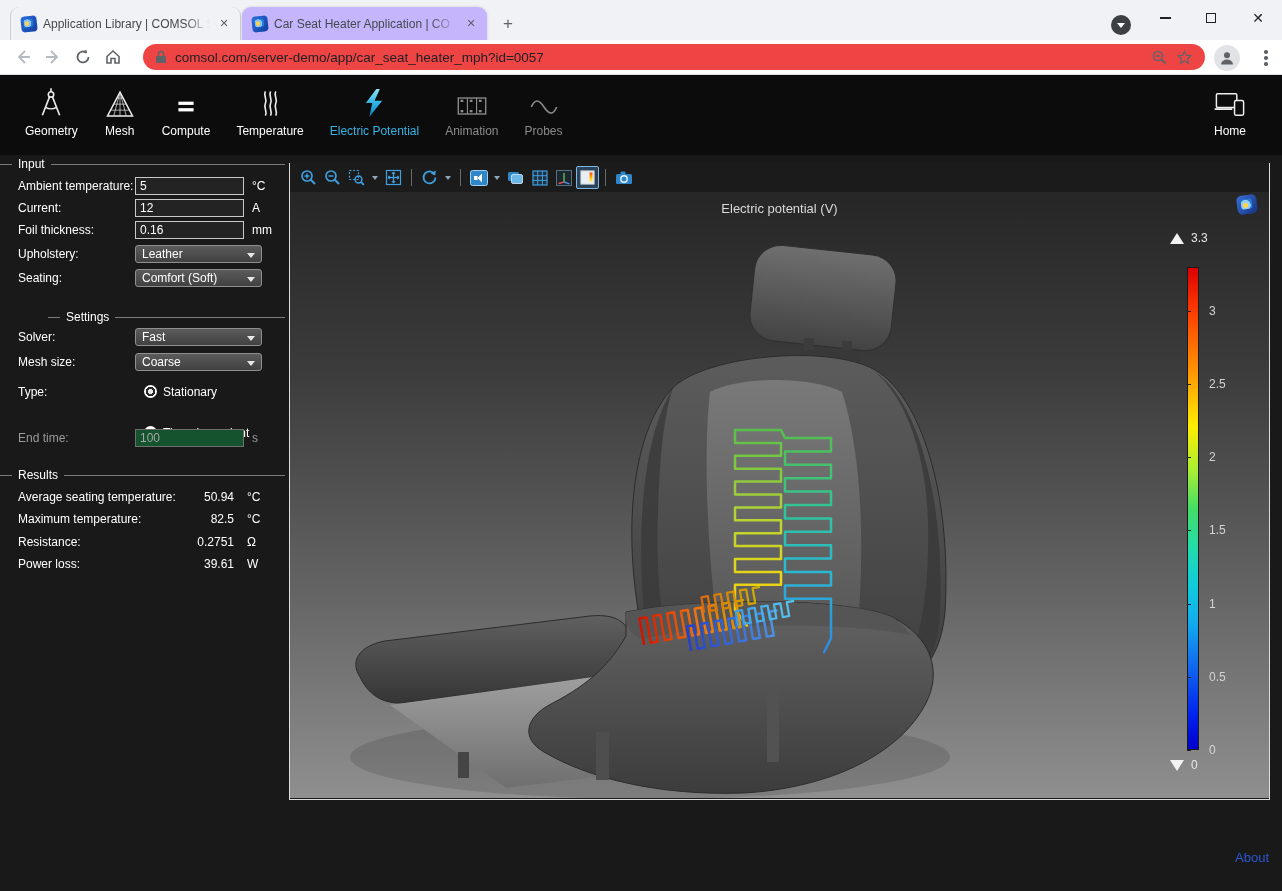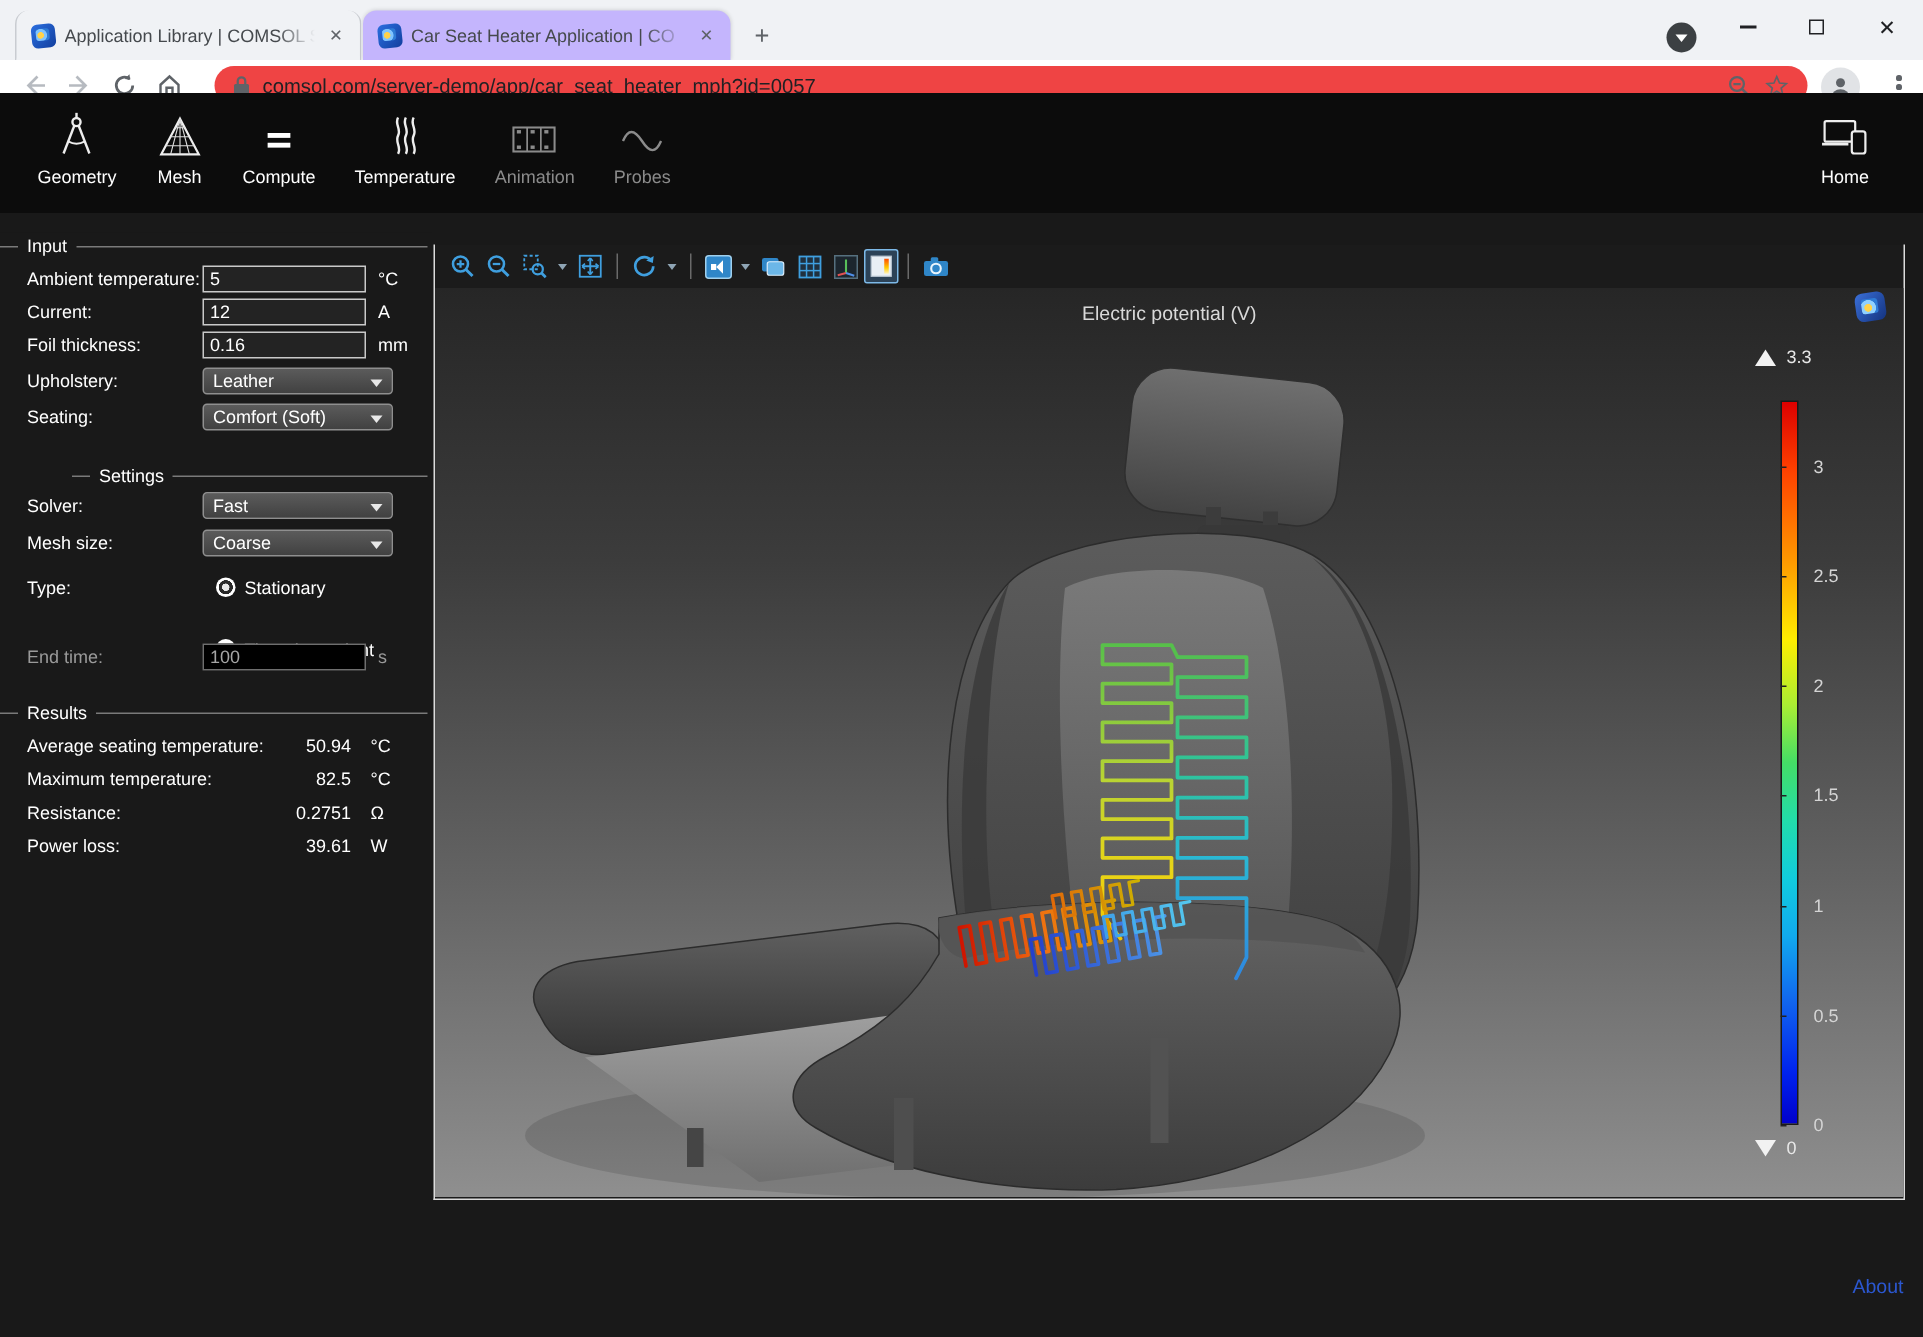--- a/index.html
+++ b/index.html
@@ -37,41 +37,41 @@
   .omnibox { position:absolute; left:143px; top:44px; width:1062px; height:18px; background:#ef4444;
              border-radius:14px; display:flex; align-items:center; padding:13px 12px; gap:8px; }
   .url { font-size:13.5px; color:#202124; flex:1; white-space:nowrap; overflow:hidden; }
   .avatar { position:absolute; left:1214px; top:45px; width:26px; height:26px; border-radius:50%; background:#e1e3e6;
             display:flex; align-items:center; justify-content:center; }
   .menu3 { position:absolute; left:1253px; top:45px; width:26px; height:26px; display:flex; flex-direction:column;
            align-items:center; justify-content:center; gap:2.5px; }
   .menu3 i { width:3.5px; height:3.5px; border-radius:50%; background:#5f6368; }
 
   
-  .apptoolbar { position:absolute; left:0; top:62px; width:1282px; height:80px; background:#0c0c0c;
+  .apptoolbar { position:absolute; left:0; top:75px; width:1282px; height:80px; background:#0c0c0c;
                 display:flex; align-items:flex-start; padding:10px 0 0 12px; }
   .tbitem { width:auto; min-width:58px; padding:0 13px; display:flex; flex-direction:column; align-items:center;
             gap:5px; color:#fff; font-size:12px; }
   .tbitem .ic { height:34px; display:flex; align-items:flex-end; justify-content:center; }
   .tbitem.disabled { color:#8b8b8b; }
   .tbitem.active { color:#35b4e5; }
   .tb-home { margin-left:auto; margin-right:22px; }
 
   
   .sidebar { position:absolute; left:0; top:155px; width:288px; height:736px; background:#191919; color:#fff; font-size:12px; }
   .sechead { position:absolute; left:0; right:3px; height:14px; display:flex; align-items:center; gap:6px; color:#fff; }
   .sechead::before { content:""; width:12px; height:1px; background:#7a7a7a; }
   .sechead::after { content:""; flex:1; height:1px; background:#7a7a7a; }
   .srow { position:absolute; left:0; width:288px; height:18px; line-height:18px; }
   .slabel { position:absolute; left:18px; white-space:nowrap; }
   .sunit  { position:absolute; left:252px; }
   .tfield { position:absolute; left:135px; top:0; width:109px; height:18px; background:#232323;
             border:1px solid #c9c9c9; color:#fff; font-size:12px; font-family:"Liberation Sans",sans-serif;
             padding:0 4px; }
-  .tfield:disabled { border-color:#6e6e6e; color:#a5a5a5; background:#000000; }
+  .tfield:disabled { border-color:#6e6e6e; color:#a5a5a5; background:#14532d; }
   .dis { color:#9a9a9a; }
   .dropdown { position:absolute; left:135px; top:0; width:127px; height:18px; border:1px solid #8f8f8f; border-radius:3px;
               background:linear-gradient(#5b5b5b,#414141); display:flex; align-items:center; padding-left:6px;
               font-size:12px; color:#fff; }
   .dropdown::after { content:""; position:absolute; right:6px; top:7px; border-left:4px solid transparent;
               border-right:4px solid transparent; border-top:5px solid #e8e8e8; }
   .radio { position:absolute; left:144px; top:2px; width:13px; height:13px; border-radius:50%; background:#fff; }
   .radio.sel { background:radial-gradient(circle,#e8e8e8 0 2.4px,#2a2a2a 2.6px 4.6px,#fff 4.8px); }
   .rlabel { position:absolute; left:163px; }
   .rval { position:absolute; left:150px; width:84px; text-align:right; }
@@ -218,20 +218,35 @@
   </div>
   <div class="tbitem">
     <span class="ic">
       <svg width="28" height="30" viewBox="0 0 24 26">
           <path d="M8 2 C5.8 6 10 8.5 8 12.5 C6 16.5 10.2 19 8 23" stroke="#eee" stroke-width="1.4" fill="none"></path>
           <path d="M12.5 2 C10.3 6 14.5 8.5 12.5 12.5 C10.5 16.5 14.7 19 12.5 23" stroke="#eee" stroke-width="1.4" fill="none"></path>
           <path d="M17 2 C14.8 6 19 8.5 17 12.5 C15 16.5 19.2 19 17 23" stroke="#eee" stroke-width="1.4" fill="none"></path>
         </svg>
     </span>
     <span>Temperature</span>
+  </div>
+  <div class="tbitem active">
+    <span class="ic">
+      <svg width="28" height="32" viewBox="0 0 24 26">
+          <defs>
+            <linearGradient id="boltg" x1="0" y1="0" x2="0" y2="1">
+              <stop offset="0" stop-color="#8fe2f7"></stop>
+              <stop offset="0.5" stop-color="#2fb4e5"></stop>
+              <stop offset="1" stop-color="#0f7fb8"></stop>
+            </linearGradient>
+          </defs>
+          <path d="M14 1 L5 13 H10.5 L8 25 L19 11 H12.5 L17 1 Z" fill="url(#boltg)"></path>
+        </svg>
+    </span>
+    <span>Electric Potential</span>
   </div>
   <div class="tbitem disabled">
     <span class="ic">
       <svg width="32" height="26" viewBox="0 0 28 22">
           <rect x="2" y="4" width="24" height="14" stroke="#8b8b8b" stroke-width="1.2" fill="none"></rect>
           <line x1="10" y1="4" x2="10" y2="18" stroke="#8b8b8b" stroke-width="1"></line>
           <line x1="18" y1="4" x2="18" y2="18" stroke="#8b8b8b" stroke-width="1"></line>
           <rect x="4" y="5.5" width="2.4" height="2" fill="#8b8b8b"></rect>
           <rect x="12" y="5.5" width="2.4" height="2" fill="#8b8b8b"></rect>
           <rect x="20" y="5.5" width="2.4" height="2" fill="#8b8b8b"></rect>

